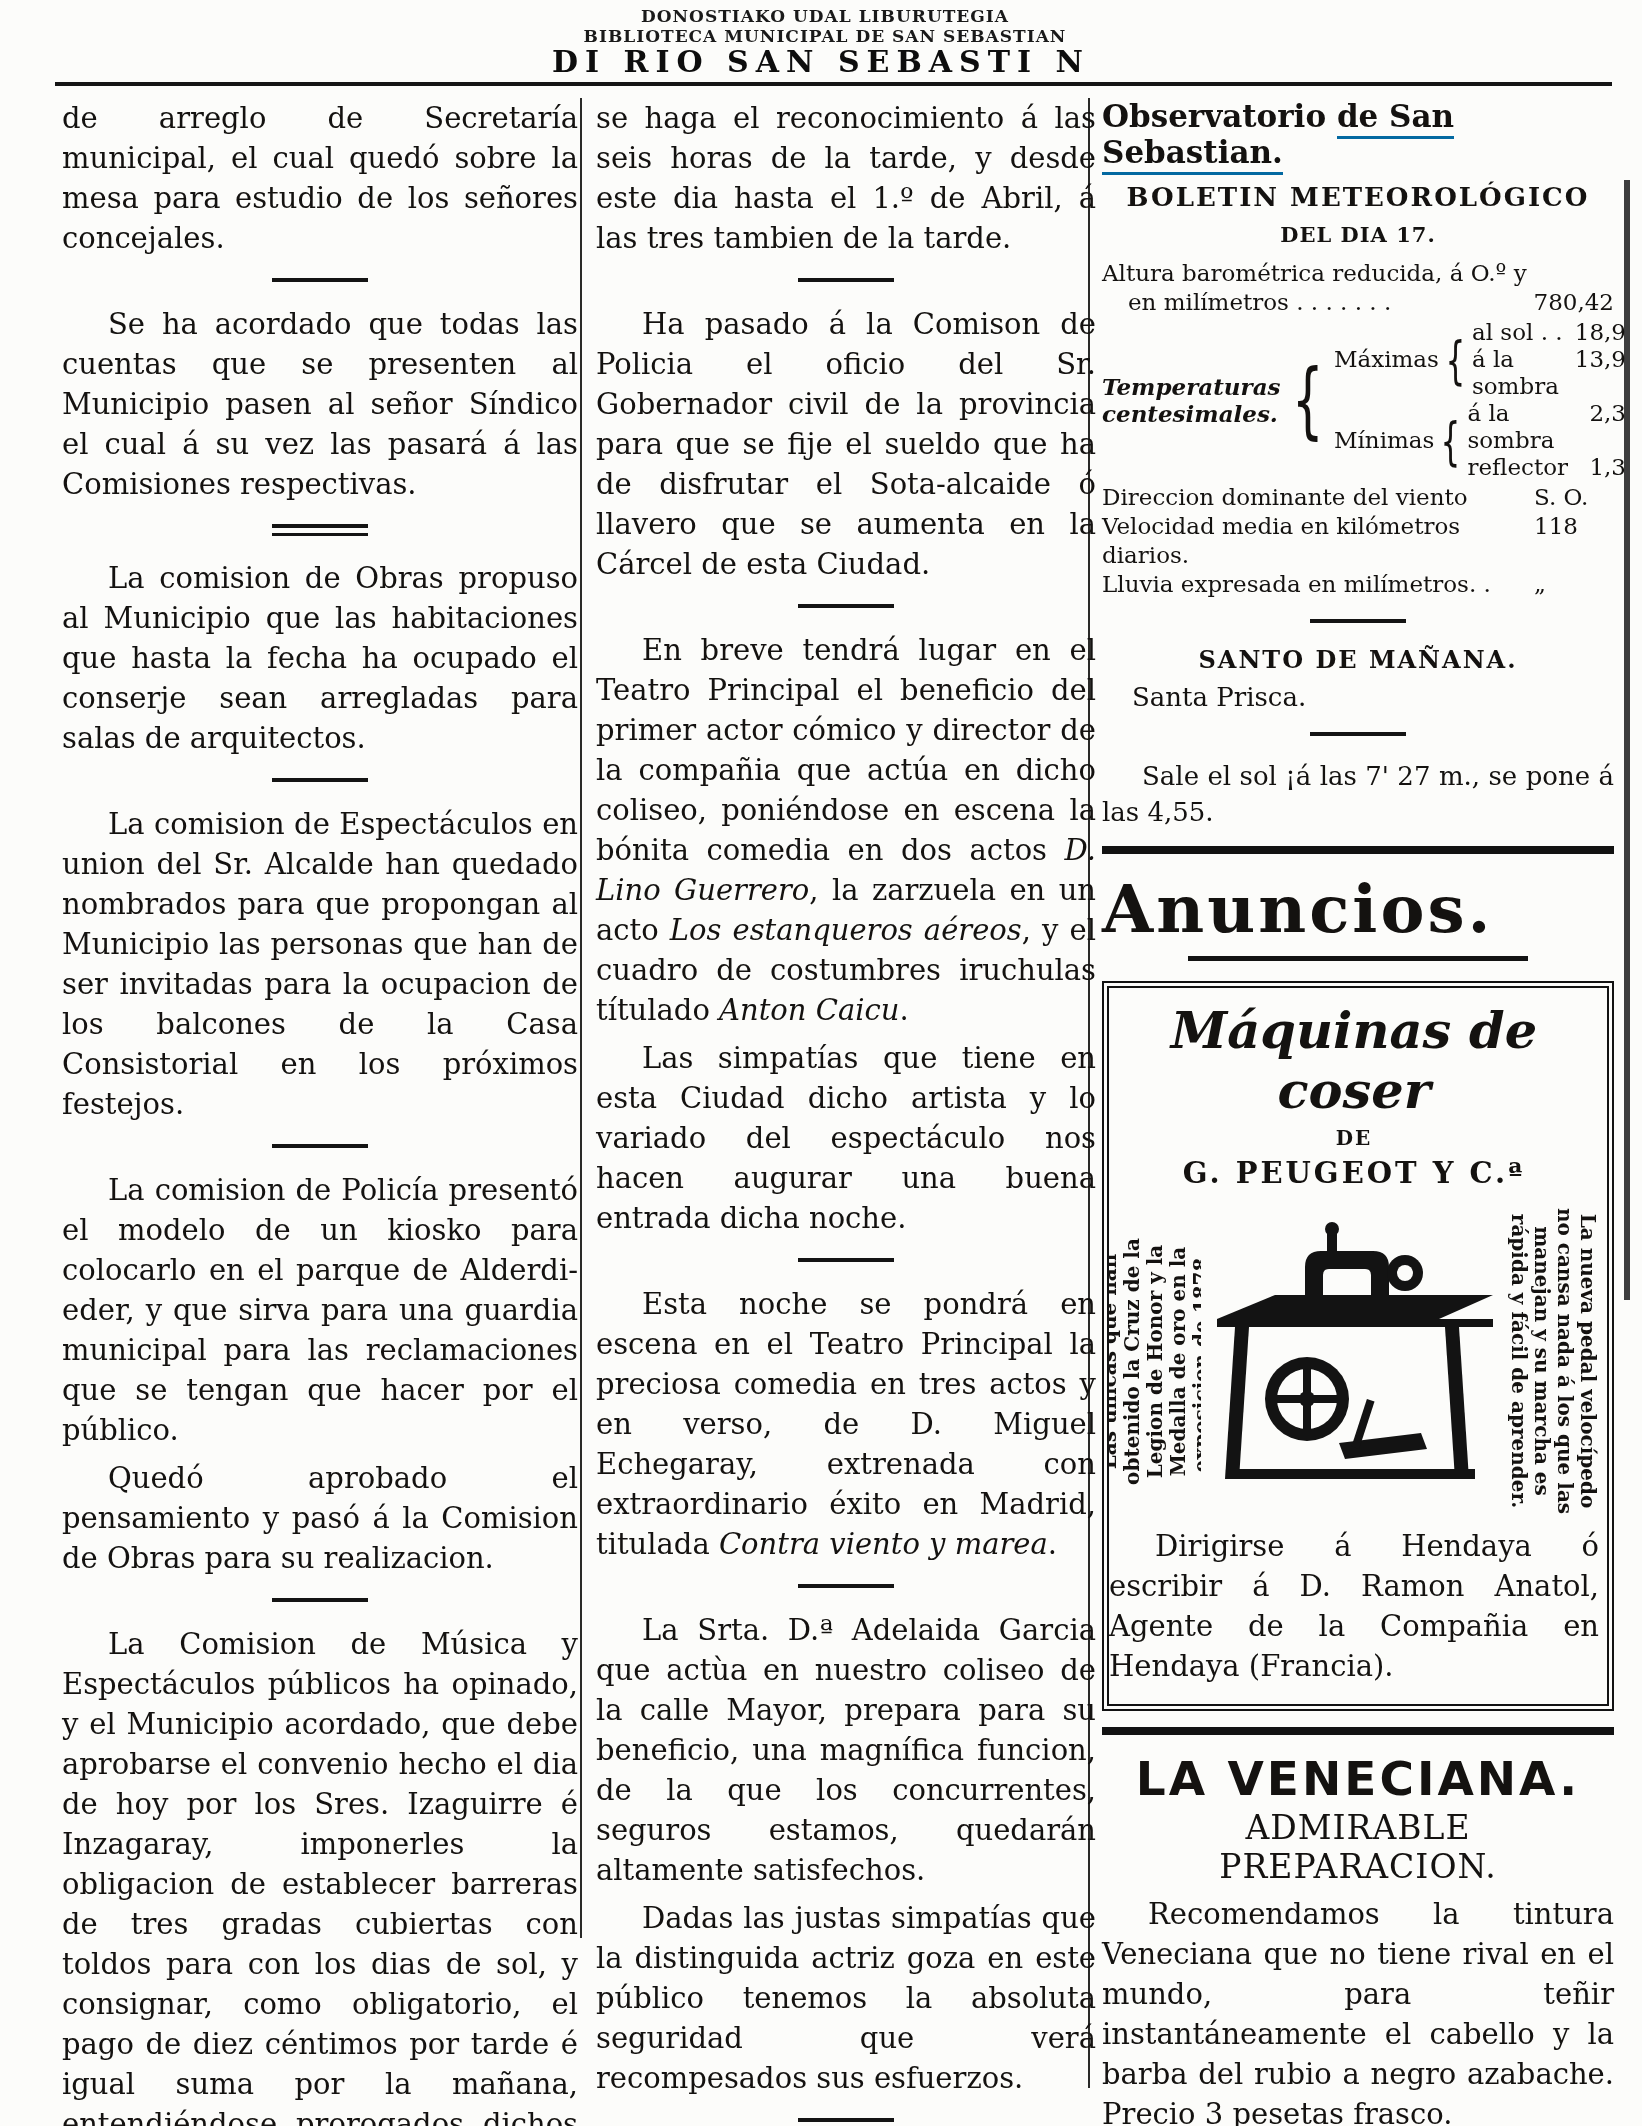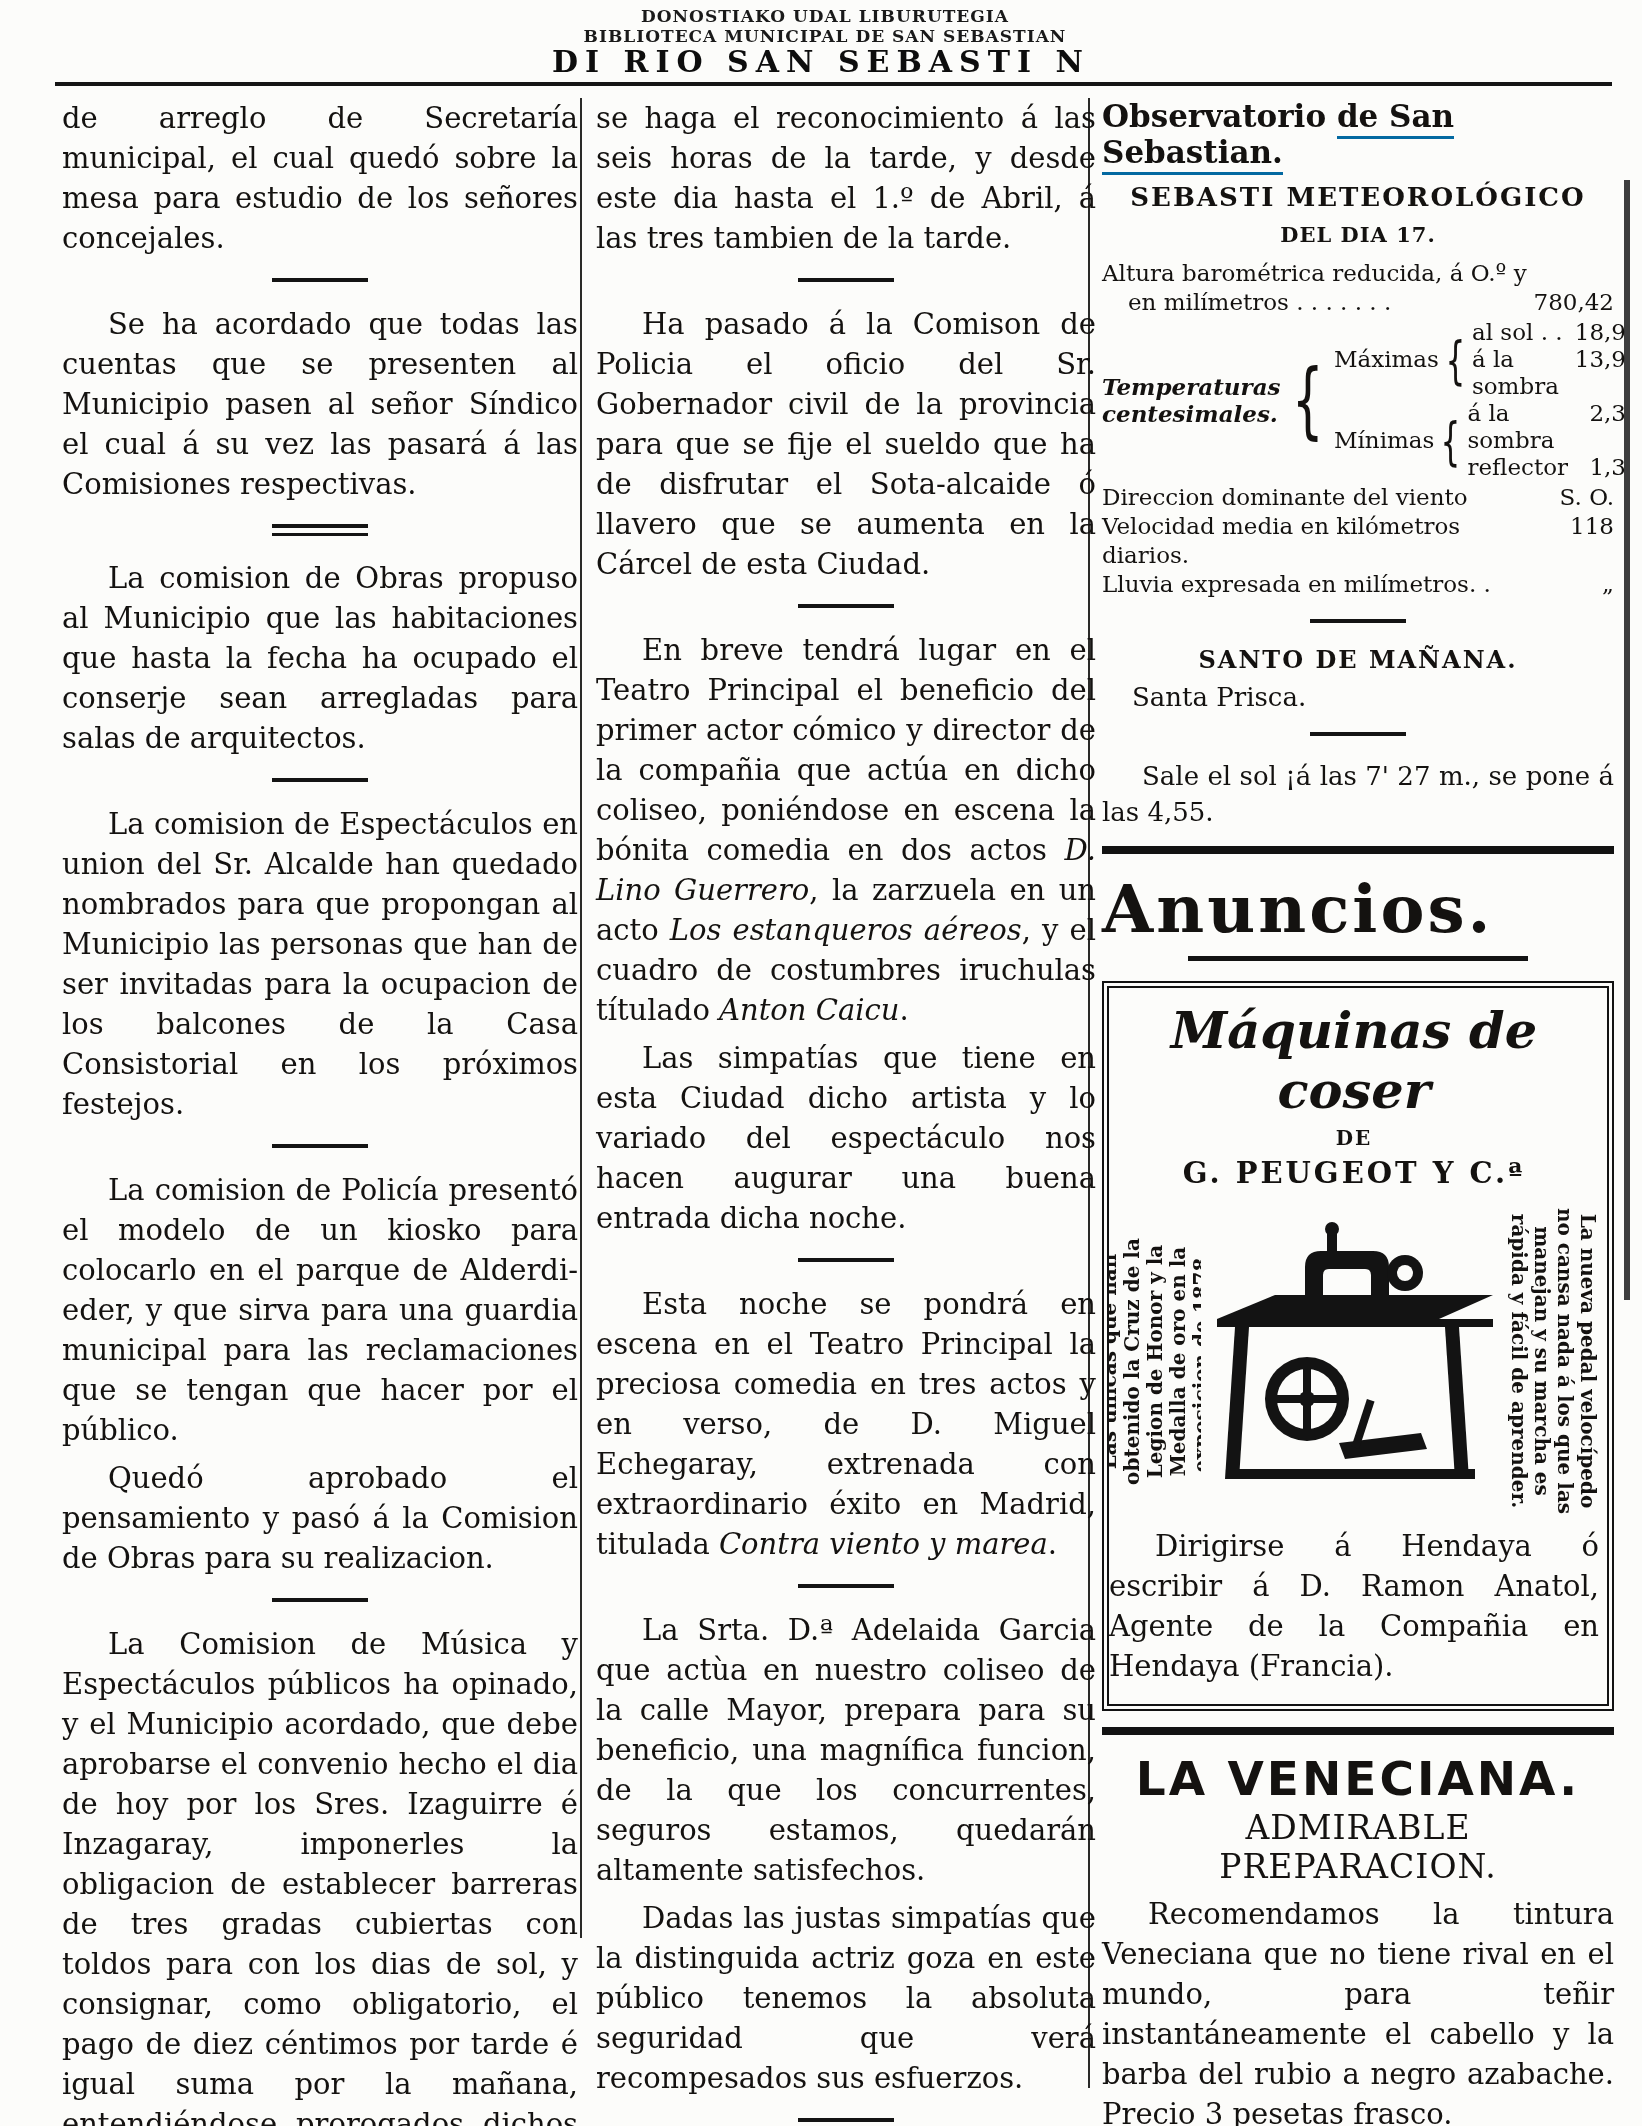--- a/index.html
+++ b/index.html
@@ -26,21 +26,21 @@
   .it{font-style:italic;}
   .sep{width:96px;height:4px;background:#141414;margin:20px auto 22px auto;}
   .sep-double{height:0;border-top:4px solid #141414;border-bottom:3px solid #141414;padding-top:5px;background:none;}
   
   .obs-title{font-size:31px;font-weight:bold;margin:0 0 12px 0;}
   .obs-title .und{border-bottom:3px solid #0369a1;padding-bottom:2px;}
   .obs-bulletin{text-align:center;font-size:26px;letter-spacing:2px;font-weight:bold;margin:6px 0 10px 0;}
   .obs-day{text-align:center;font-size:21px;font-weight:bold;letter-spacing:1px;margin:0 0 12px 0;}
   .wrow{display:flex;font-size:23px;line-height:29px;}
   .wrow .lbl{flex:1 1 auto;}
-  .wrow .val{flex:0 0 80px;text-align:right;}
+  .wrow .val{flex:0 0 80px;}
   .indent1{padding-left:26px;}
   .temps{display:flex;align-items:center;font-size:23px;line-height:27px;margin:2px 0;}
   .temps-label{flex:0 0 150px;font-style:italic;font-weight:bold;}
   .brace{font-family:"DejaVu Sans",sans-serif;font-weight:normal;}
   .brace-big{font-size:84px;line-height:84px;transform:scaleX(.6);flex:0 0 26px;}
   .brace-sm{font-size:52px;line-height:52px;transform:scaleX(.6);flex:0 0 20px;}
   .temps-groups{flex:1 1 auto;}
   .temp-group{display:flex;align-items:center;}
   .group-name{flex:0 0 100px;}
   .group-rows{flex:1 1 auto;}
@@ -114,21 +114,21 @@
     <div class="sep"></div>
     <p>La Srta. D.ª Adelaida Garcia que actùa en nuestro coliseo de la calle Mayor, prepara para su beneficio, una magnífica funcion, de la que los concurrentes, seguros estamos, quedarán altamente satisfechos.</p>
     <p>Dadas las justas simpatías que la distinguida actriz goza en este público tenemos la absoluta seguridad que verá recompesados sus esfuerzos.</p>
     <div class="sep"></div>
 
   </div>
 
   <div class="col col3">
 
     <div class="obs-title"><span>Observatorio </span><span class="und">de San Sebastian.</span></div>
-    <div class="obs-bulletin">SEBASTI METEOROLÓGICO</div>
+    <div class="obs-bulletin">BOLETIN METEOROLÓGICO</div>
     <div class="obs-day">DEL DIA 17.</div>
 
     <div class="wrow">
         <span class="lbl">Altura barométrica reducida, á O.º y</span>
       </div>
     <div class="wrow">
         <span class="lbl indent1">en milímetros . . . . . . .</span>
         <span class="val">780,42</span>
       </div>
 

